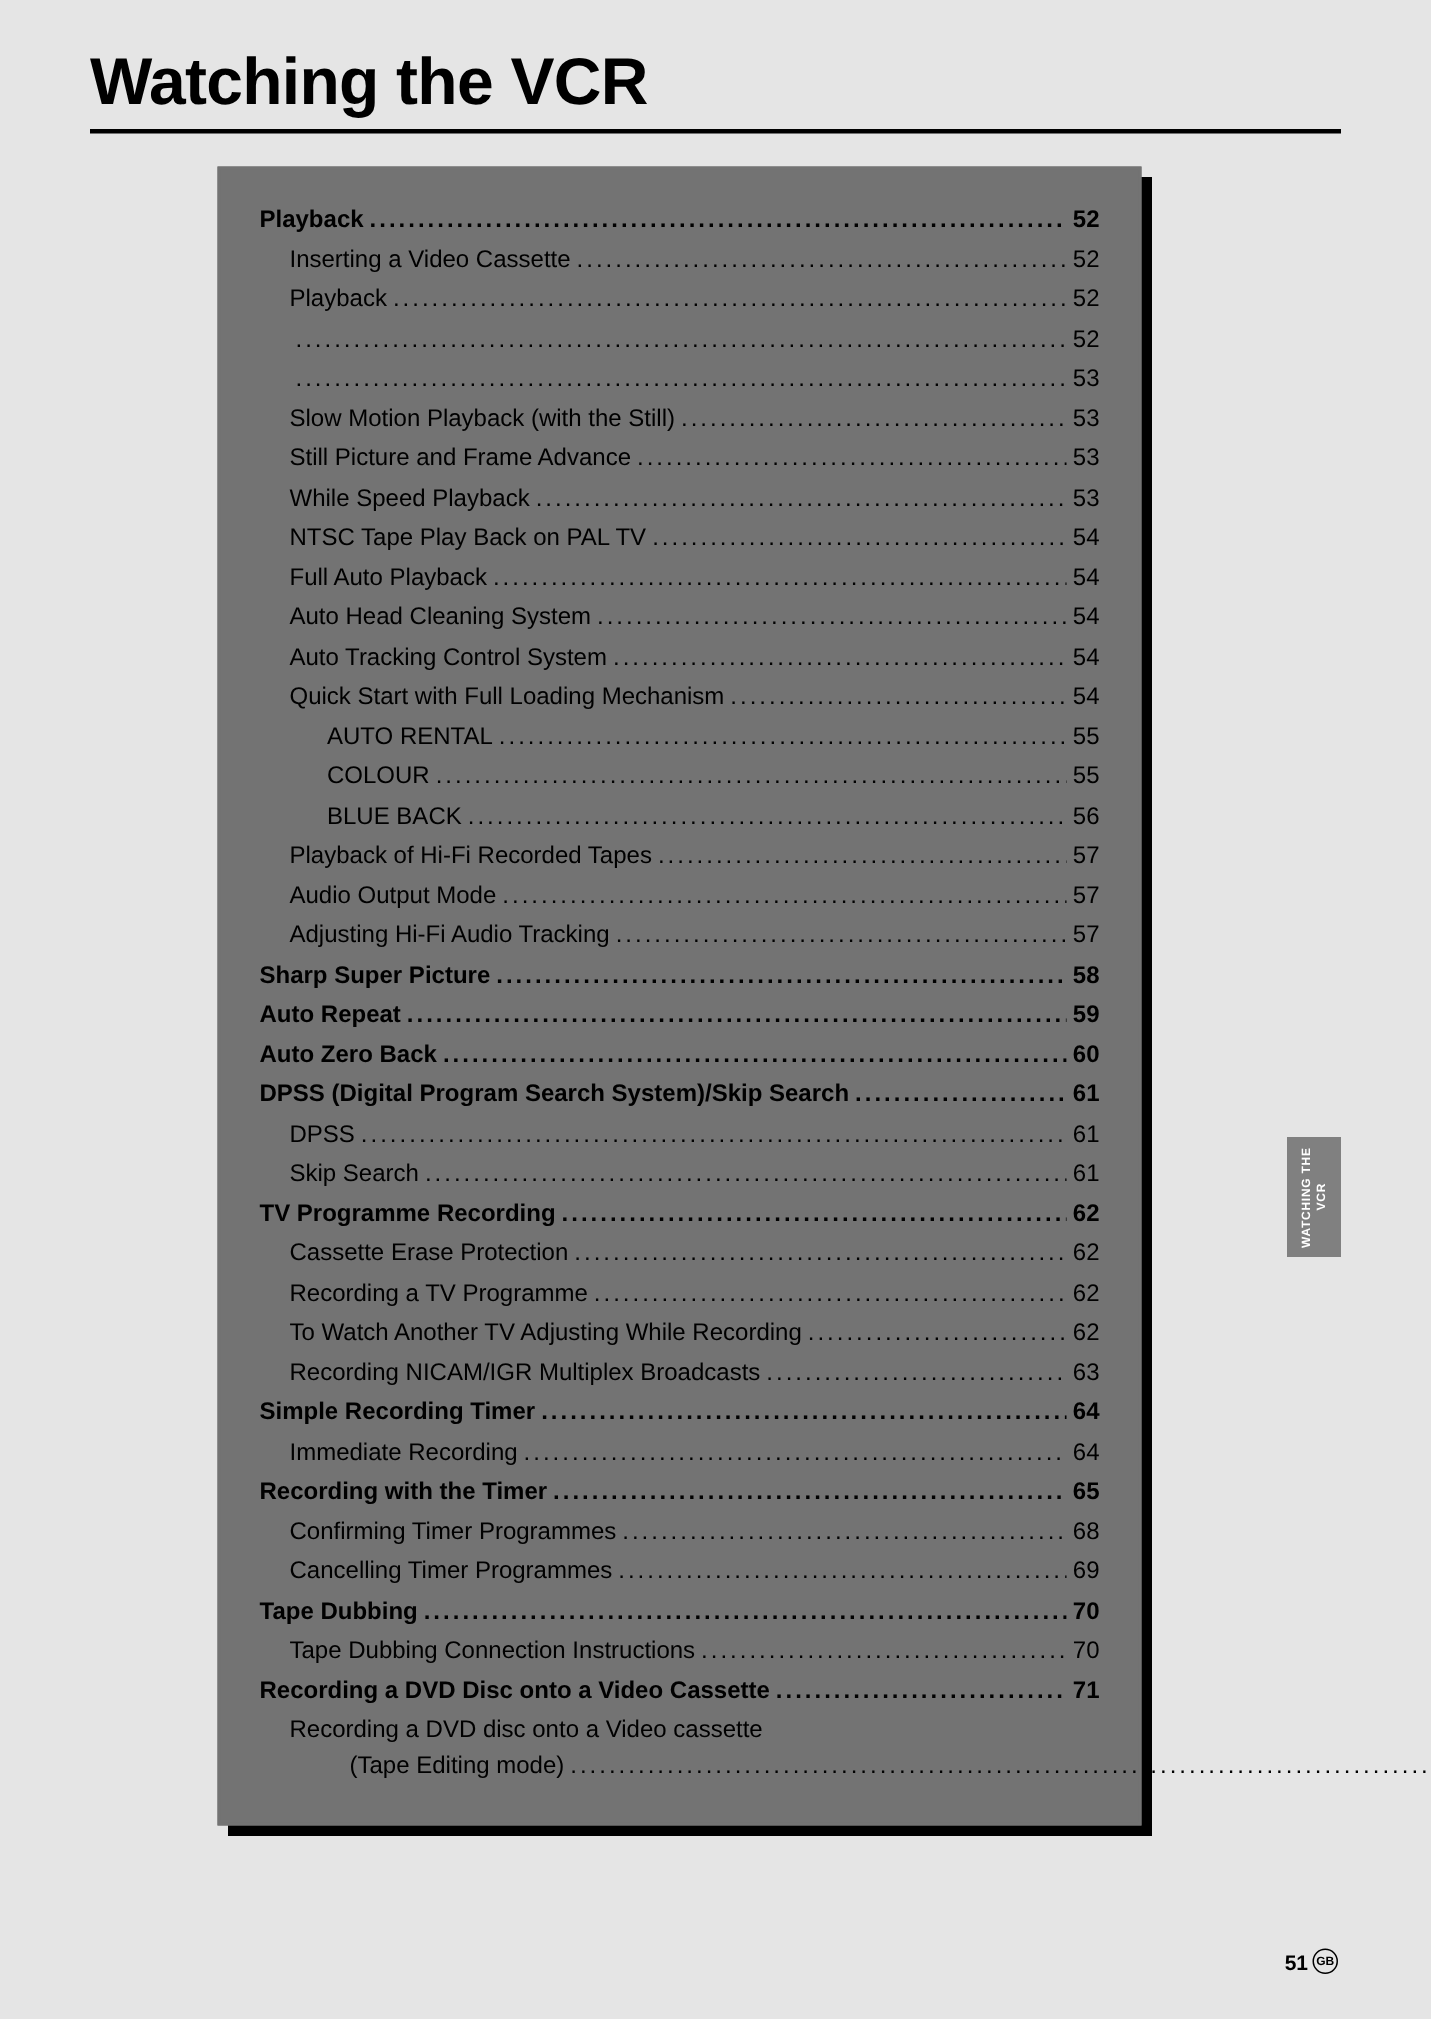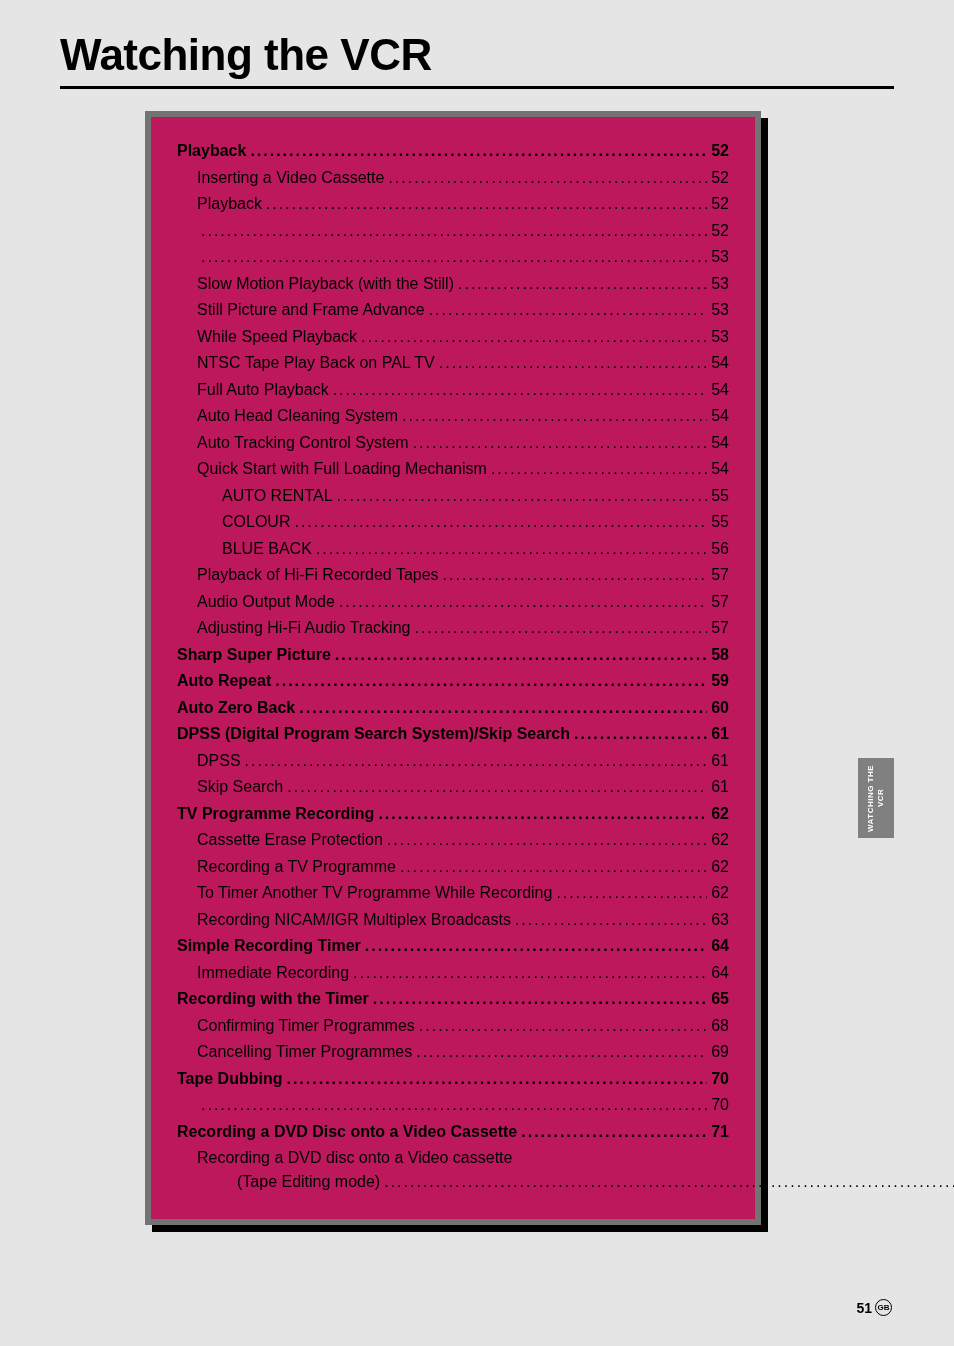--- a/index.html
+++ b/index.html
@@ -32,22 +32,22 @@
       margin-bottom: 22px;
     }
     
     .toc-wrapper {
       position: relative;
       margin-left: 85px;
       width: 616px;
     }
     
     .toc-box {
-      background: #be185d;
-      border: 6px solid #737373;
+      background: #737373;
+      border: 2px solid #737373;
       padding: 22px 26px 22px 26px;
       position: relative;
       z-index: 2;
     }
     
     .toc-shadow {
       position: absolute;
       top: 7px;
       left: 7px;
       width: 100%;
@@ -299,21 +299,21 @@
           <span class="toc-label">Cassette Erase Protection </span>
           <span class="toc-dots">............................................................................................................</span>
           <span class="toc-page"> 62</span>
         </div>
         <div class="toc-entry level-1">
           <span class="toc-label">Recording a TV Programme </span>
           <span class="toc-dots">............................................................................................................</span>
           <span class="toc-page"> 62</span>
         </div>
         <div class="toc-entry level-1">
-          <span class="toc-label">To Timer Another TV Programme While Recording </span>
+          <span class="toc-label">To Watch Another TV Adjusting While Recording </span>
           <span class="toc-dots">............................................................................................................</span>
           <span class="toc-page"> 62</span>
         </div>
         <div class="toc-entry level-1">
           <span class="toc-label">Recording NICAM/IGR Multiplex Broadcasts </span>
           <span class="toc-dots">............................................................................................................</span>
           <span class="toc-page"> 63</span>
         </div>
         <div class="toc-entry level-0">
           <span class="toc-label">Simple Recording Timer </span>
@@ -339,20 +339,21 @@
           <span class="toc-label">Cancelling Timer Programmes </span>
           <span class="toc-dots">............................................................................................................</span>
           <span class="toc-page"> 69</span>
         </div>
         <div class="toc-entry level-0">
           <span class="toc-label">Tape Dubbing </span>
           <span class="toc-dots">............................................................................................................</span>
           <span class="toc-page"> 70</span>
         </div>
         <div class="toc-entry level-1">
+          <span class="toc-label">Tape Dubbing Connection Instructions </span>
           <span class="toc-dots">............................................................................................................</span>
           <span class="toc-page"> 70</span>
         </div>
         <div class="toc-entry level-0">
           <span class="toc-label">Recording a DVD Disc onto a Video Cassette </span>
           <span class="toc-dots">............................................................................................................</span>
           <span class="toc-page"> 71</span>
         </div>
       </div>
 

